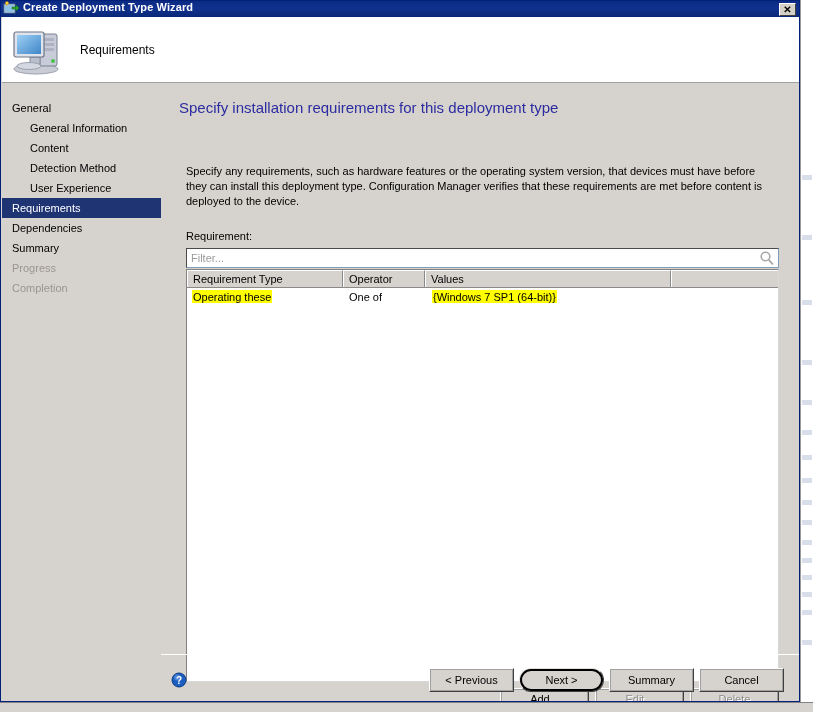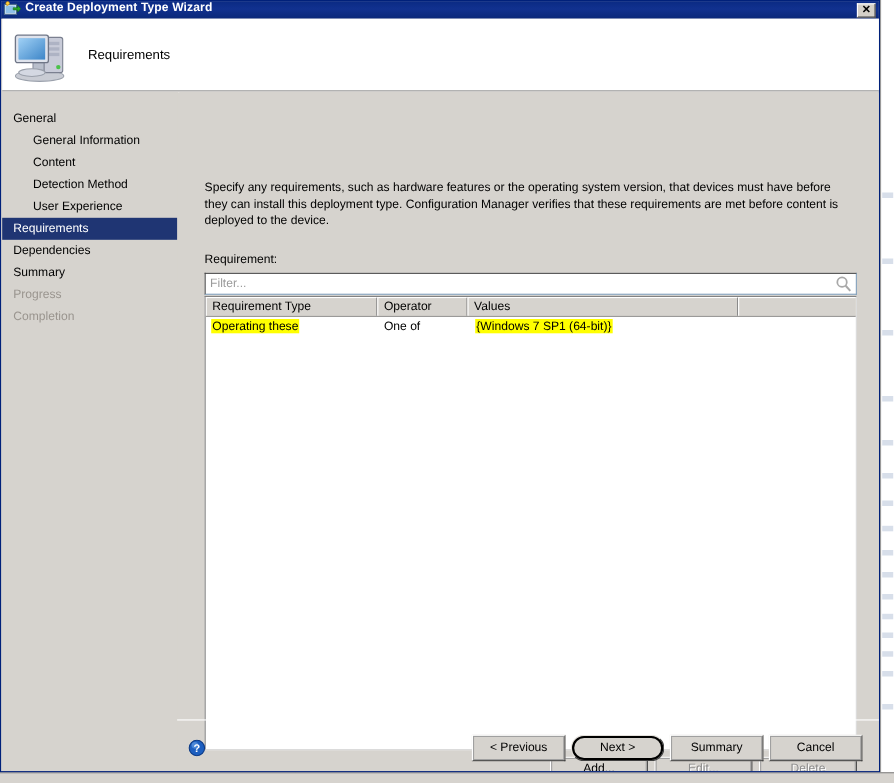--- a/index.html
+++ b/index.html
@@ -394,20 +394,21 @@
     <div class="nav-item sub">User Experience</div>
     <div class="nav-item selected">Requirements</div>
     <div class="nav-item">Dependencies</div>
     <div class="nav-item">Summary</div>
     <div class="nav-item disabled">Progress</div>
     <div class="nav-item disabled">Completion</div>
   </div>
 
   <div id="content-pane">
 
+    <div id="page-heading">Specify installation requirements for this deployment type</div>
     <div id="page-description">Specify any requirements, such as hardware features or the operating system version, that devices must have before they can install this deployment type. Configuration Manager verifies that these requirements are met before content is deployed to the device.</div>
     <div id="requirements-label">Requirement:</div>
 
     <div id="filter-box">
       <input id="filter-input" type="text" placeholder="Filter..." style="">
       <span id="search-icon">
         <svg width="16" height="16" viewBox="0 0 16 16">
           <circle cx="6.5" cy="6.5" r="4.3" fill="none" stroke="#a8a8a8" stroke-width="1.6"></circle>
           <line x1="9.8" y1="9.8" x2="14" y2="14.5" stroke="#a8a8a8" stroke-width="1.8"></line>
         </svg>

